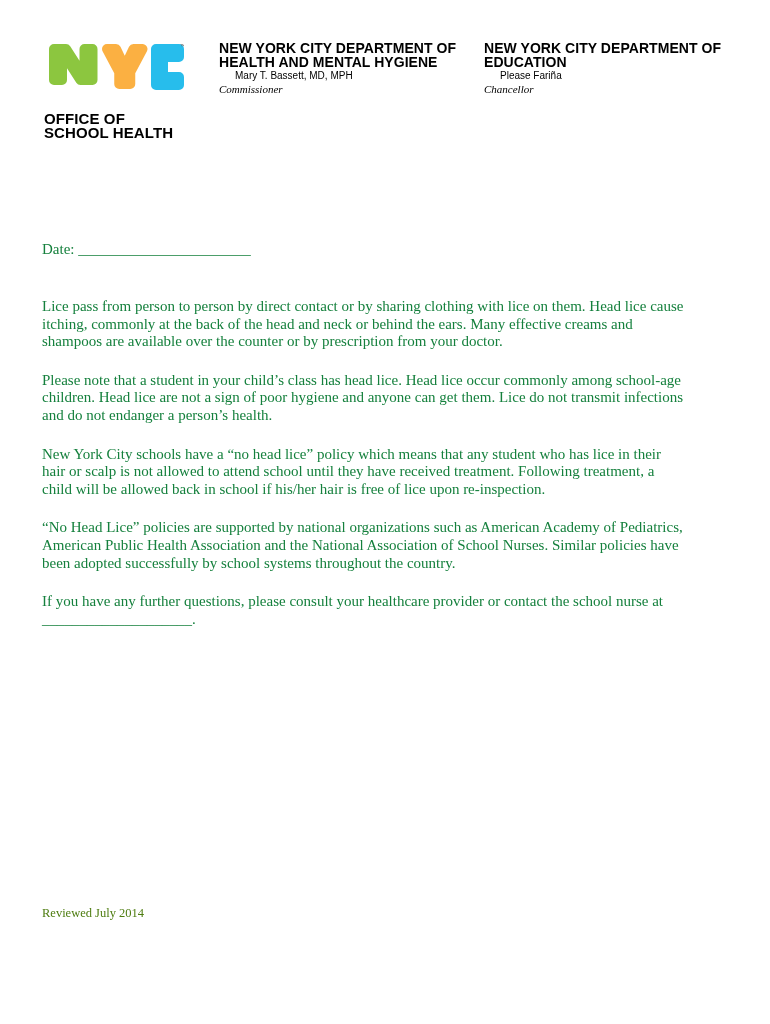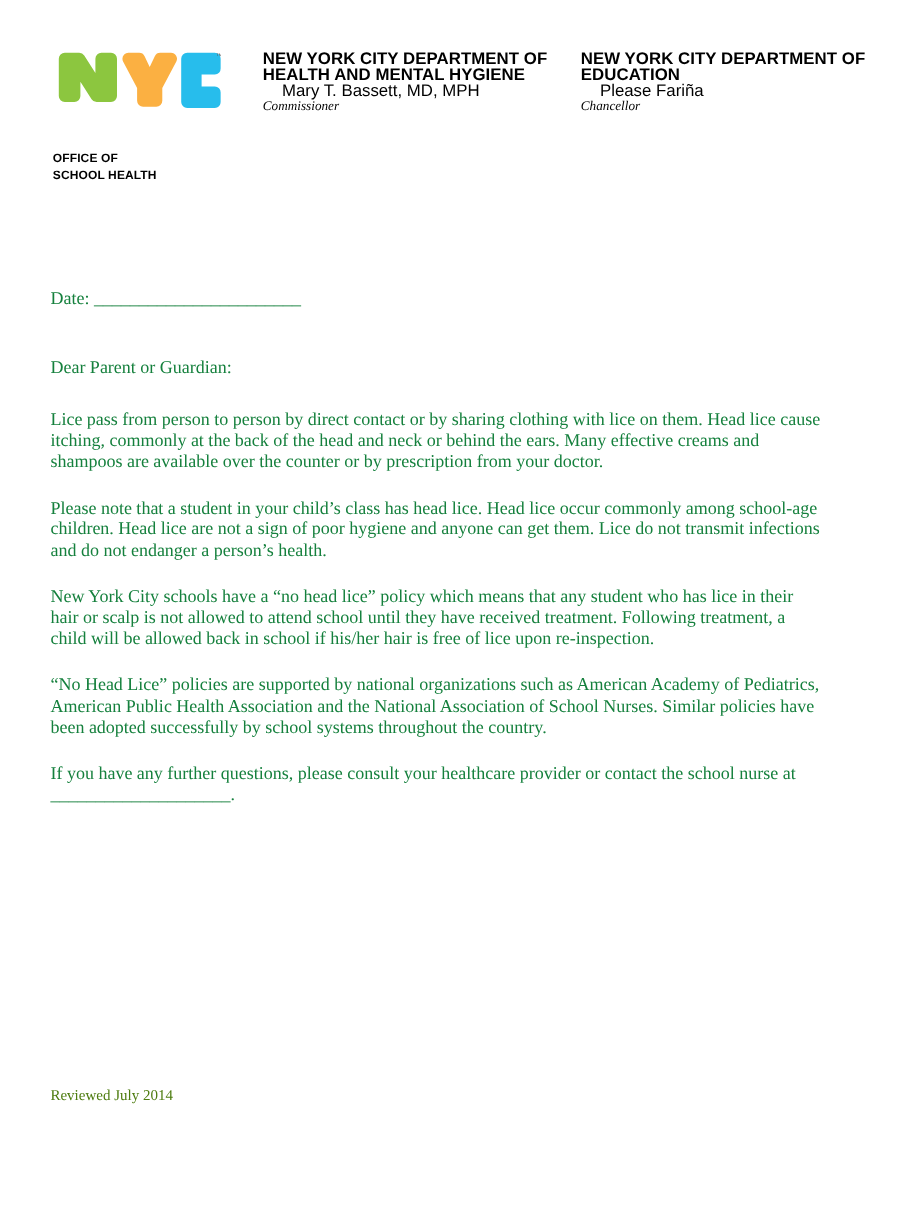--- a/index.html
+++ b/index.html
@@ -36,24 +36,24 @@
   }
   .logo-svg {
     display: block;
     width: 140px;
     height: 50px;
   }
 
   .office-of {
     position: absolute;
     left: 0;
-    top: 84px;
+    top: 70px;
     font-family: "Liberation Sans", "DejaVu Sans", sans-serif;
     font-weight: bold;
-    font-size: 10px;
+    font-size: 15px;
     line-height: 13.5px;
     letter-spacing: 0.1px;
     color: #000;
     white-space: pre-line;
   }
 
   .agency {
     position: absolute;
     top: 0;
     font-family: "Liberation Sans", "DejaVu Sans", sans-serif;
@@ -66,21 +66,21 @@
 
   .agency .org {
     font-weight: bold;
     font-size: 14px;
     line-height: 13.7px;
     letter-spacing: 0.05px;
     white-space: pre-line;
   }
   .agency .person {
     font-weight: normal;
-    font-size: 14px;
+    font-size: 10px;
     line-height: 13.7px;
     padding-left: 16px;
   }
   .agency .role {
     font-style: italic;
     font-weight: normal;
     font-size: 11px;
     line-height: 13.7px;
     font-family: Liberation Serif, serif;
   }
@@ -168,21 +168,20 @@
 EDUCATION</div>
       <div class="person">Please Fariña</div>
       <div class="role">Chancellor</div>
     </div>
   </div>
 
   <div class="body-area">
 
     <div class="date-line">Date: _______________________</div>
 
-    <div class="salutation">Dear Parent or Guardian:</div>
 
     <p class="para">Lice pass from person to person by direct contact or by sharing clothing with lice on them.  Head lice cause itching, commonly at the back of the head and neck or behind the ears.  Many effective creams and shampoos are available over the counter or by prescription from your doctor.</p>
     <p class="para">Please note that a student in your child’s class has head lice.  Head lice occur commonly among school-age children.  Head lice are not a sign of poor hygiene and anyone can get them.  Lice do not transmit infections and do not endanger a person’s health.</p>
     <p class="para">New York City schools have a “no head lice” policy which means that any student who has lice in their hair or scalp is not allowed to attend school until they have received treatment.  Following treatment, a child will be allowed back in school if his/her hair is free of lice upon re-inspection.</p>
     <p class="para">“No Head Lice” policies are supported by national organizations such as American Academy of Pediatrics, American Public Health Association and the National Association of School Nurses.  Similar policies have been adopted successfully by school systems throughout the country.</p>
     <p class="para last">If you have any further questions, please consult your healthcare provider or contact the school nurse at ____________________.</p>
   </div>
 
   <div class="footer-note">Reviewed July 2014</div>
 

